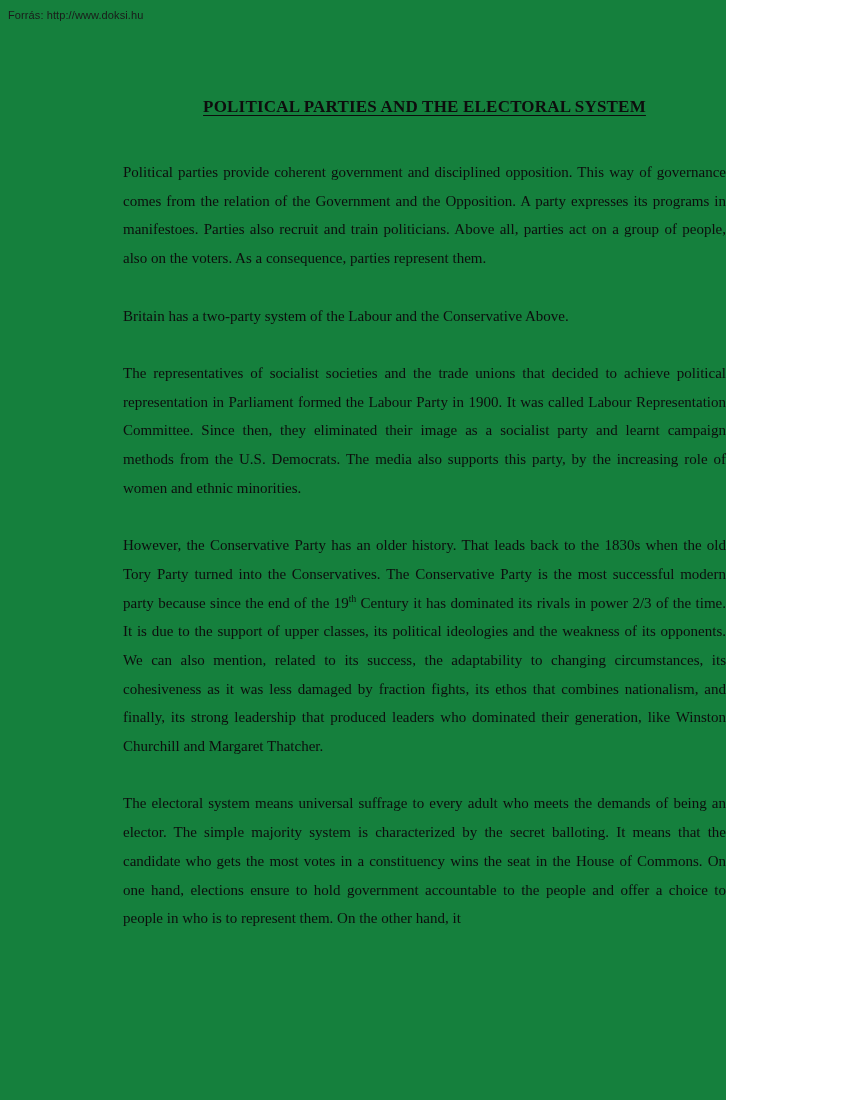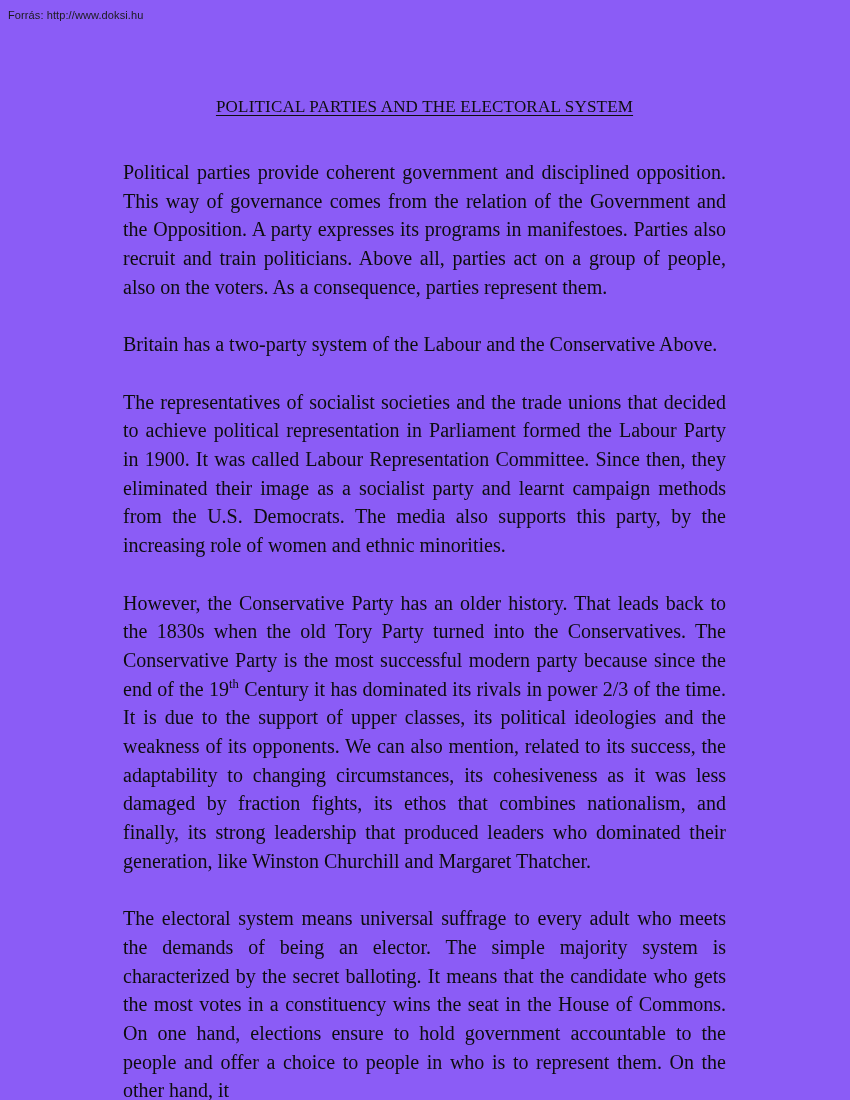--- a/index.html
+++ b/index.html
@@ -2,23 +2,23 @@
 <html><head>
 <meta charset="utf-8">
 <style>
   html, body {
     margin: 0;
     padding: 0;
     background: #ffffff;
   }
   .page {
     position: relative;
-    width: 850px;
+    width: 726px;
     height: 1100px;
-    background: #8b5cf6;
+    background: #15803d;
     overflow: hidden;
     box-sizing: border-box;
   }
   .source-header {
     position: absolute;
     top: 9px;
     left: 8px;
     font-family: "Liberation Sans", sans-serif;
     font-size: 11px;
     line-height: 13px;
@@ -29,32 +29,32 @@
   .content {
     position: absolute;
     left: 123px;
     top: 96px;
     width: 603px;
     font-family: "Liberation Serif", "DejaVu Serif", serif;
     color: #0d0d0d;
   }
   .doc-title {
     font-size: 17px;
-    font-weight: normal;
+    font-weight: bold;
     text-align: center;
     margin: 0 0 40px 0;
     letter-spacing: 0.2px;
     line-height: 22px;
   }
   .doc-title .title-text {
     text-decoration: underline;
     text-underline-offset: 3px;
   }
   .para {
-    font-size: 20px;
+    font-size: 15px;
     line-height: 28.7px;
     text-align: justify;
     text-justify: inter-word;
     margin: 0 0 28.7px 0;
     hyphens: none;
   }
   .para:last-child {
     margin-bottom: 18px;
   }
   sup {

